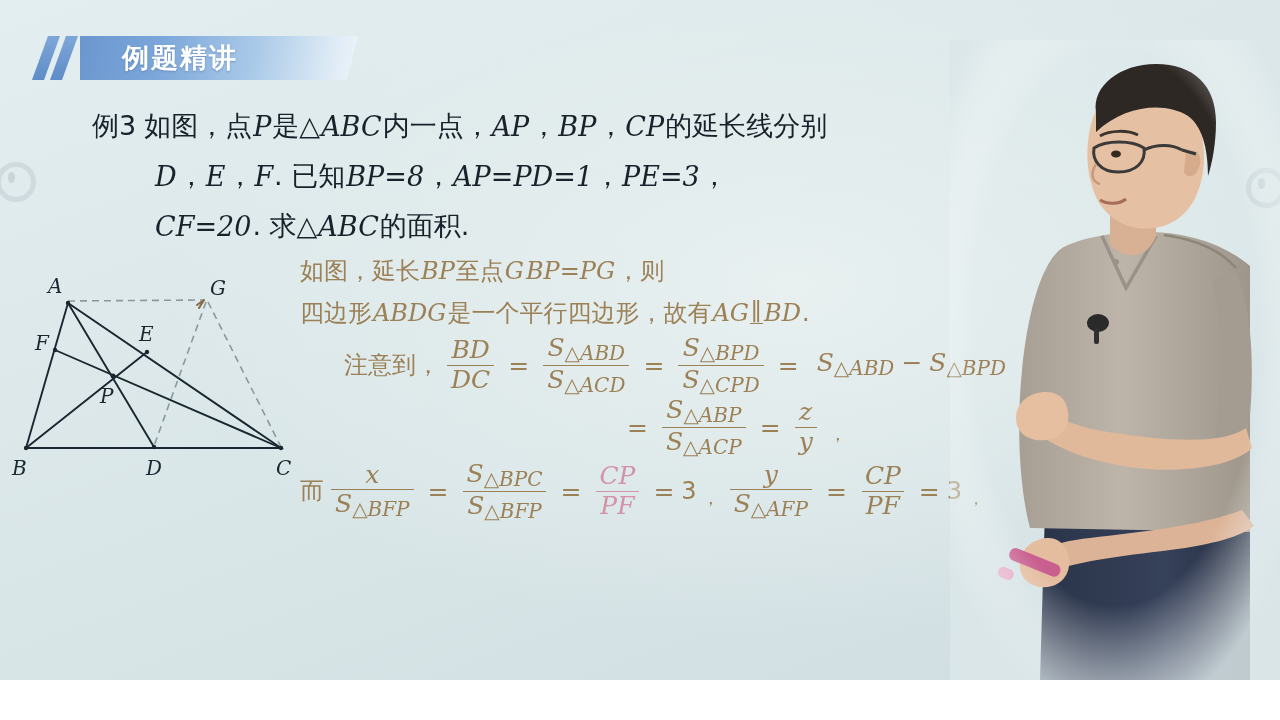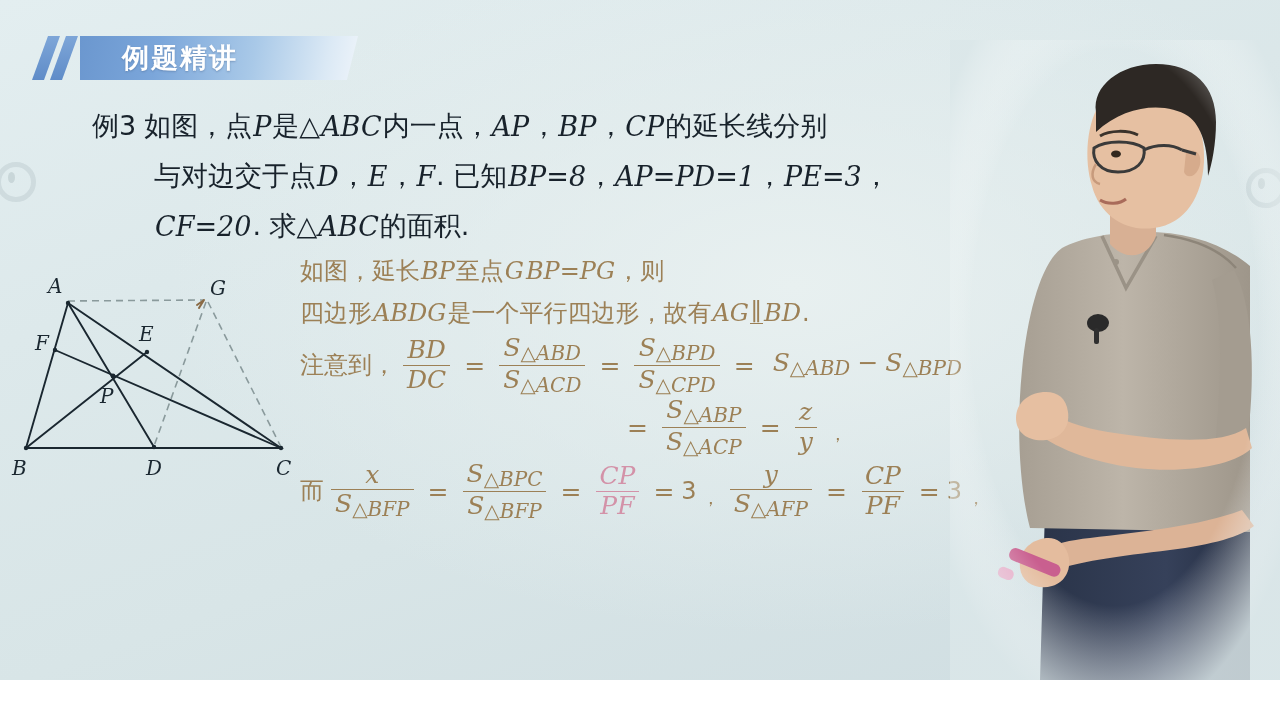--- a/index.html
+++ b/index.html
@@ -149,21 +149,21 @@
     font-style: italic;
     font-size: 20px;
     vertical-align: -0.18em;
   }
   .eq {
     font-family: "DejaVu Serif", "Liberation Serif", serif;
     font-size: 25px;
     margin: 0 7px;
   }
   .pink { color: #d392a8; }
-  .cont-row { height: 62px; }
+  .cont-row { height: 62px; margin-left: 44px; }
   .cont-row2 { height: 62px; padding-left: 320px; }
   .last-row { height: 66px; }
   .comma { font-size: 18px; margin: 0 3px 0 5px; position: relative; top: 7px; }
 
   
   #presenter {
     position: absolute;
     right: 0px; bottom: 0px;
     width: 330px; height: 640px;
   }
@@ -193,21 +193,20 @@
       <span>内一点，</span>
       <span class="mi">AP</span>
       <span>，</span>
       <span class="mi">BP</span>
       <span>，</span>
       <span class="mi">CP</span>
       <span>的延长线分别</span>
     </div>
 
     <div class="pline indent">
-      <span>与对边交于点</span>
       <span class="mi">D</span>
       <span>，</span>
       <span class="mi">E</span>
       <span>，</span>
       <span class="mi">F</span>
       <span>. 已知</span>
       <span class="mi">BP=8</span>
       <span>，</span>
       <span class="mi">AP=PD=1</span>
       <span>，</span>

